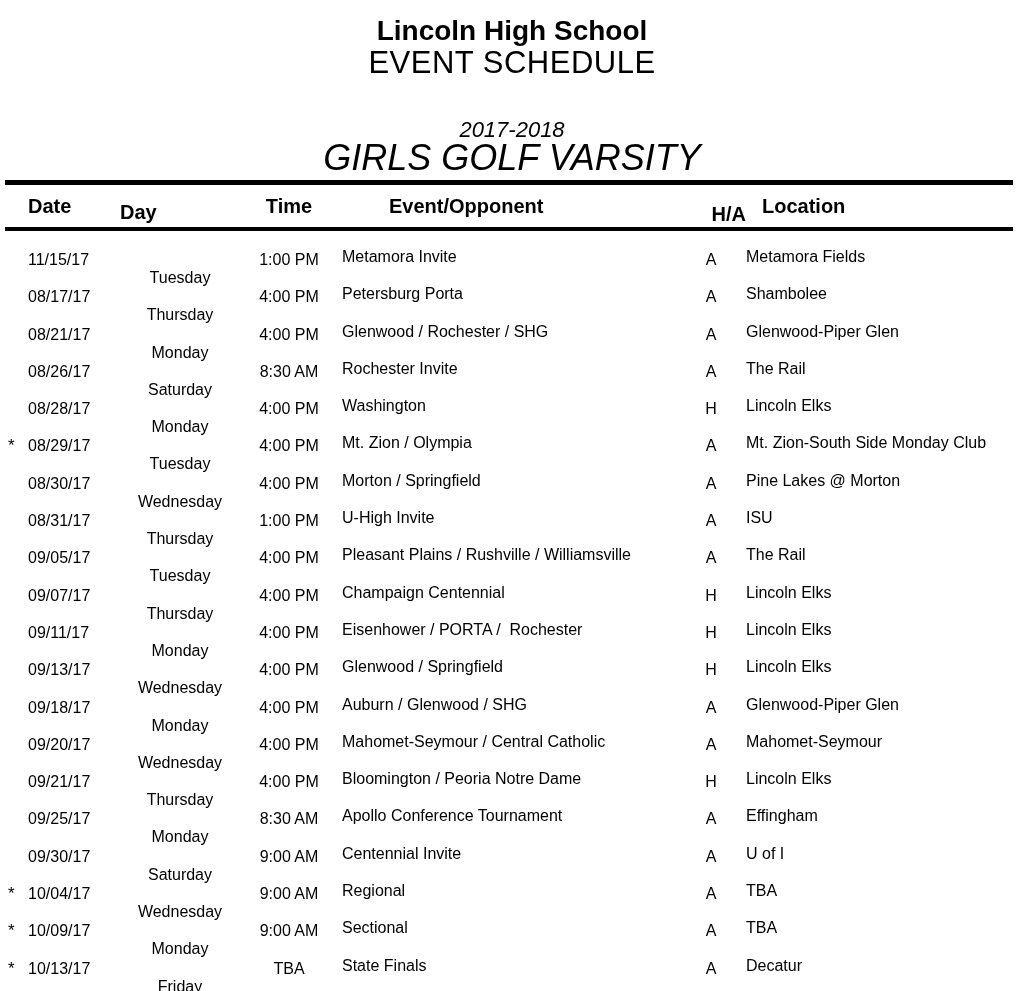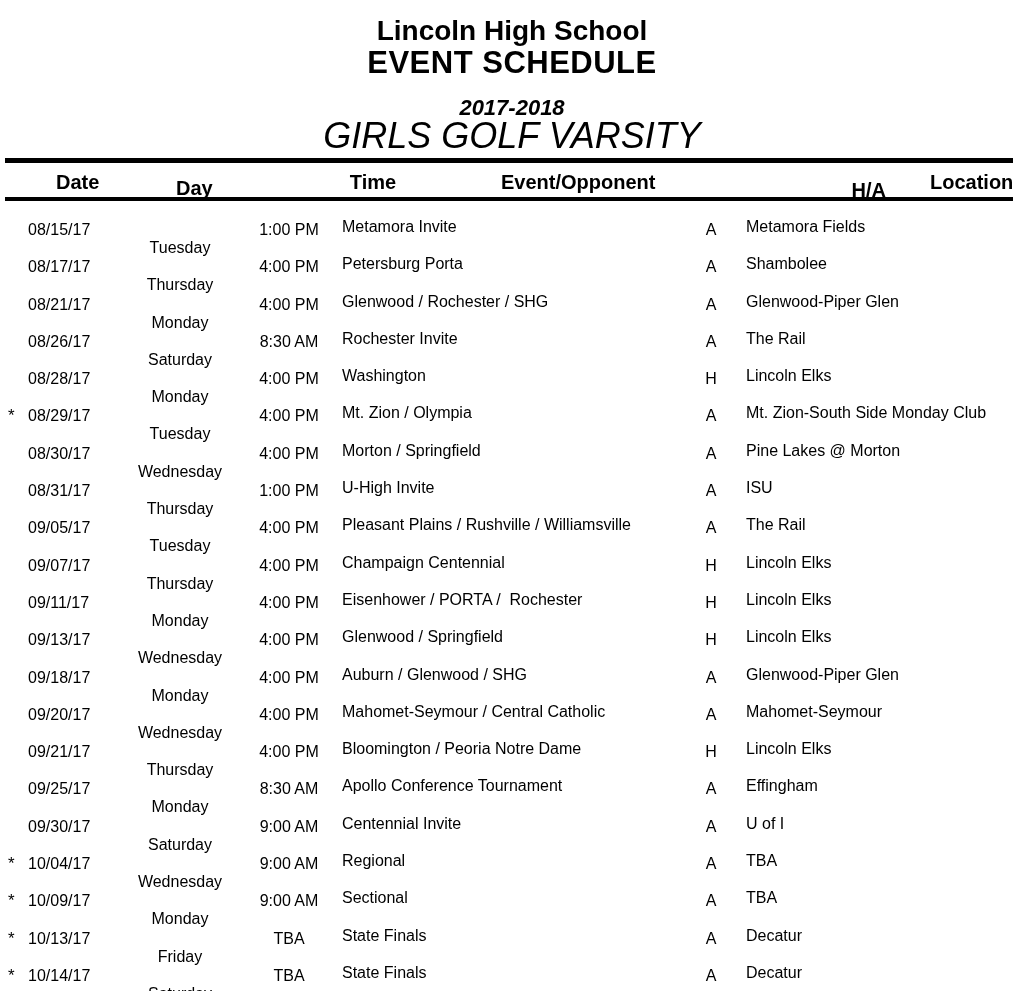--- a/index.html
+++ b/index.html
@@ -17,48 +17,48 @@
   .titles { text-align: center; }
   .school {
     margin-top: 16px;
     font-size: 28px;
     line-height: 30px;
     font-weight: bold;
   }
   .event-schedule {
     font-size: 31px;
     line-height: 34px;
-    font-weight: bold;
+    font-weight: normal;
     letter-spacing: 0.5px;
   }
   .season {
-    margin-top: 16px;
+    margin-top: 38px;
     font-size: 22px;
     line-height: 24px;
-    font-weight: bold;
+    font-weight: normal;
     font-style: italic;
   }
   .team {
     font-size: 36px;
     line-height: 32px;
     font-style: italic;
   }
 
   
   .rule { background: #000000; margin-left: 5px; margin-right: 11px; }
   .rule.thick { height: 5px; margin-top: 6px; }
   .rule.thin { height: 4px; }
 
   
   .grid {
     display: grid;
     grid-template-columns: 26px 94px 120px 98px 338px 70px auto;
     align-items: center;
   }
-  .thead { height: 34px; font-size: 20px; font-weight: bold; gap: 28px; }
+  .thead { height: 42px; font-size: 20px; font-weight: bold; }
   .thead .h-date { padding-left: 2px; }
   .thead .h-day { text-align: left; margin-top: 12px; }
   .thead .h-time { text-align: center; }
   .thead .h-event { padding-left: 4px; margin-left: 47px; }
   .thead .h-ha { text-align: right; margin-top: 16px; }
   .thead .h-loc { padding-left: 16px; }
 
   .row { height: 37.3px; font-size: 16px; }
   .row > span { display: block; transform: translateY(2px); }
   .c-flag { padding-left: 8px; font-size: 17px; }
@@ -92,21 +92,21 @@
     <span class="h-event">Event/Opponent</span>
     <span class="h-ha">H/A</span>
     <span class="h-loc">Location</span>
   </div>
 
   <div class="rule thin"></div>
 
   <div id="tbody">
   <div class="grid row">
     <span class="c-flag"></span>
-    <span class="c-date">08/15/17</span>
+    <span class="c-date">11/15/17</span>
     <span class="c-day">Tuesday</span>
     <span class="c-time">1:00 PM</span>
     <span class="c-event">Metamora Invite</span>
     <span class="c-ha">A</span>
     <span class="c-loc">Metamora Fields</span>
   </div>
 
   <div class="grid row">
     <span class="c-flag"></span>
     <span class="c-date">08/17/17</span>

